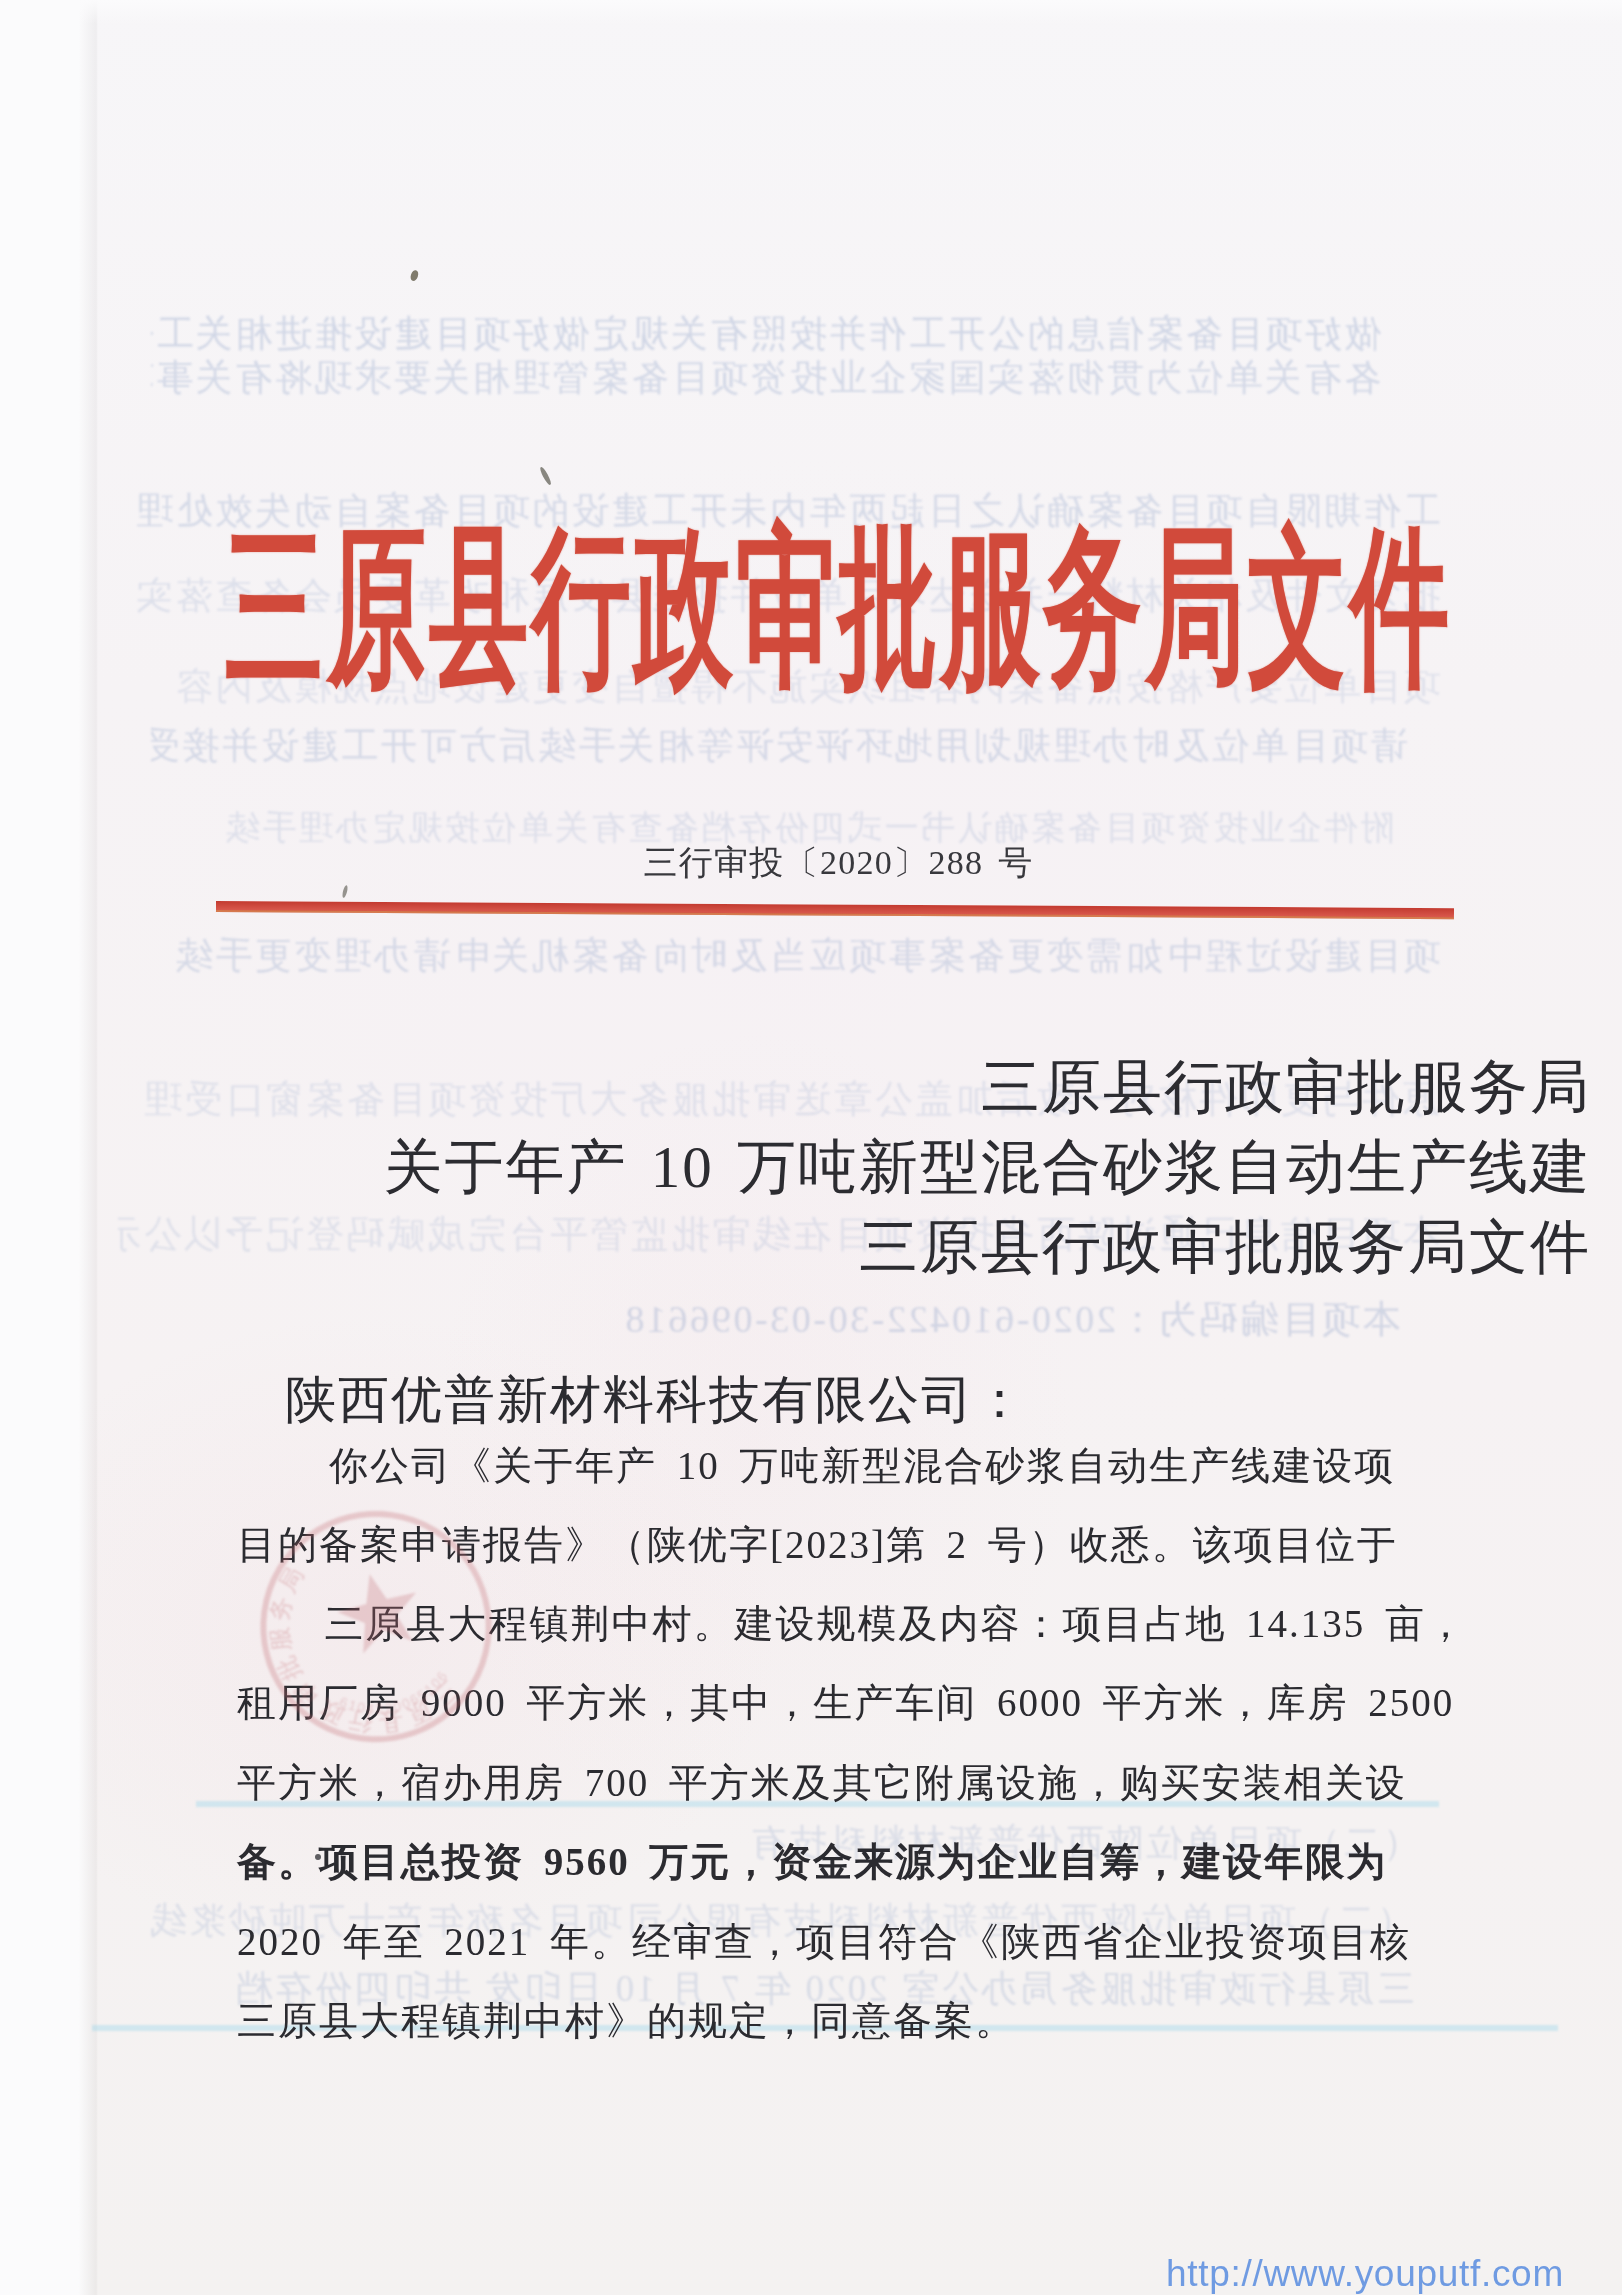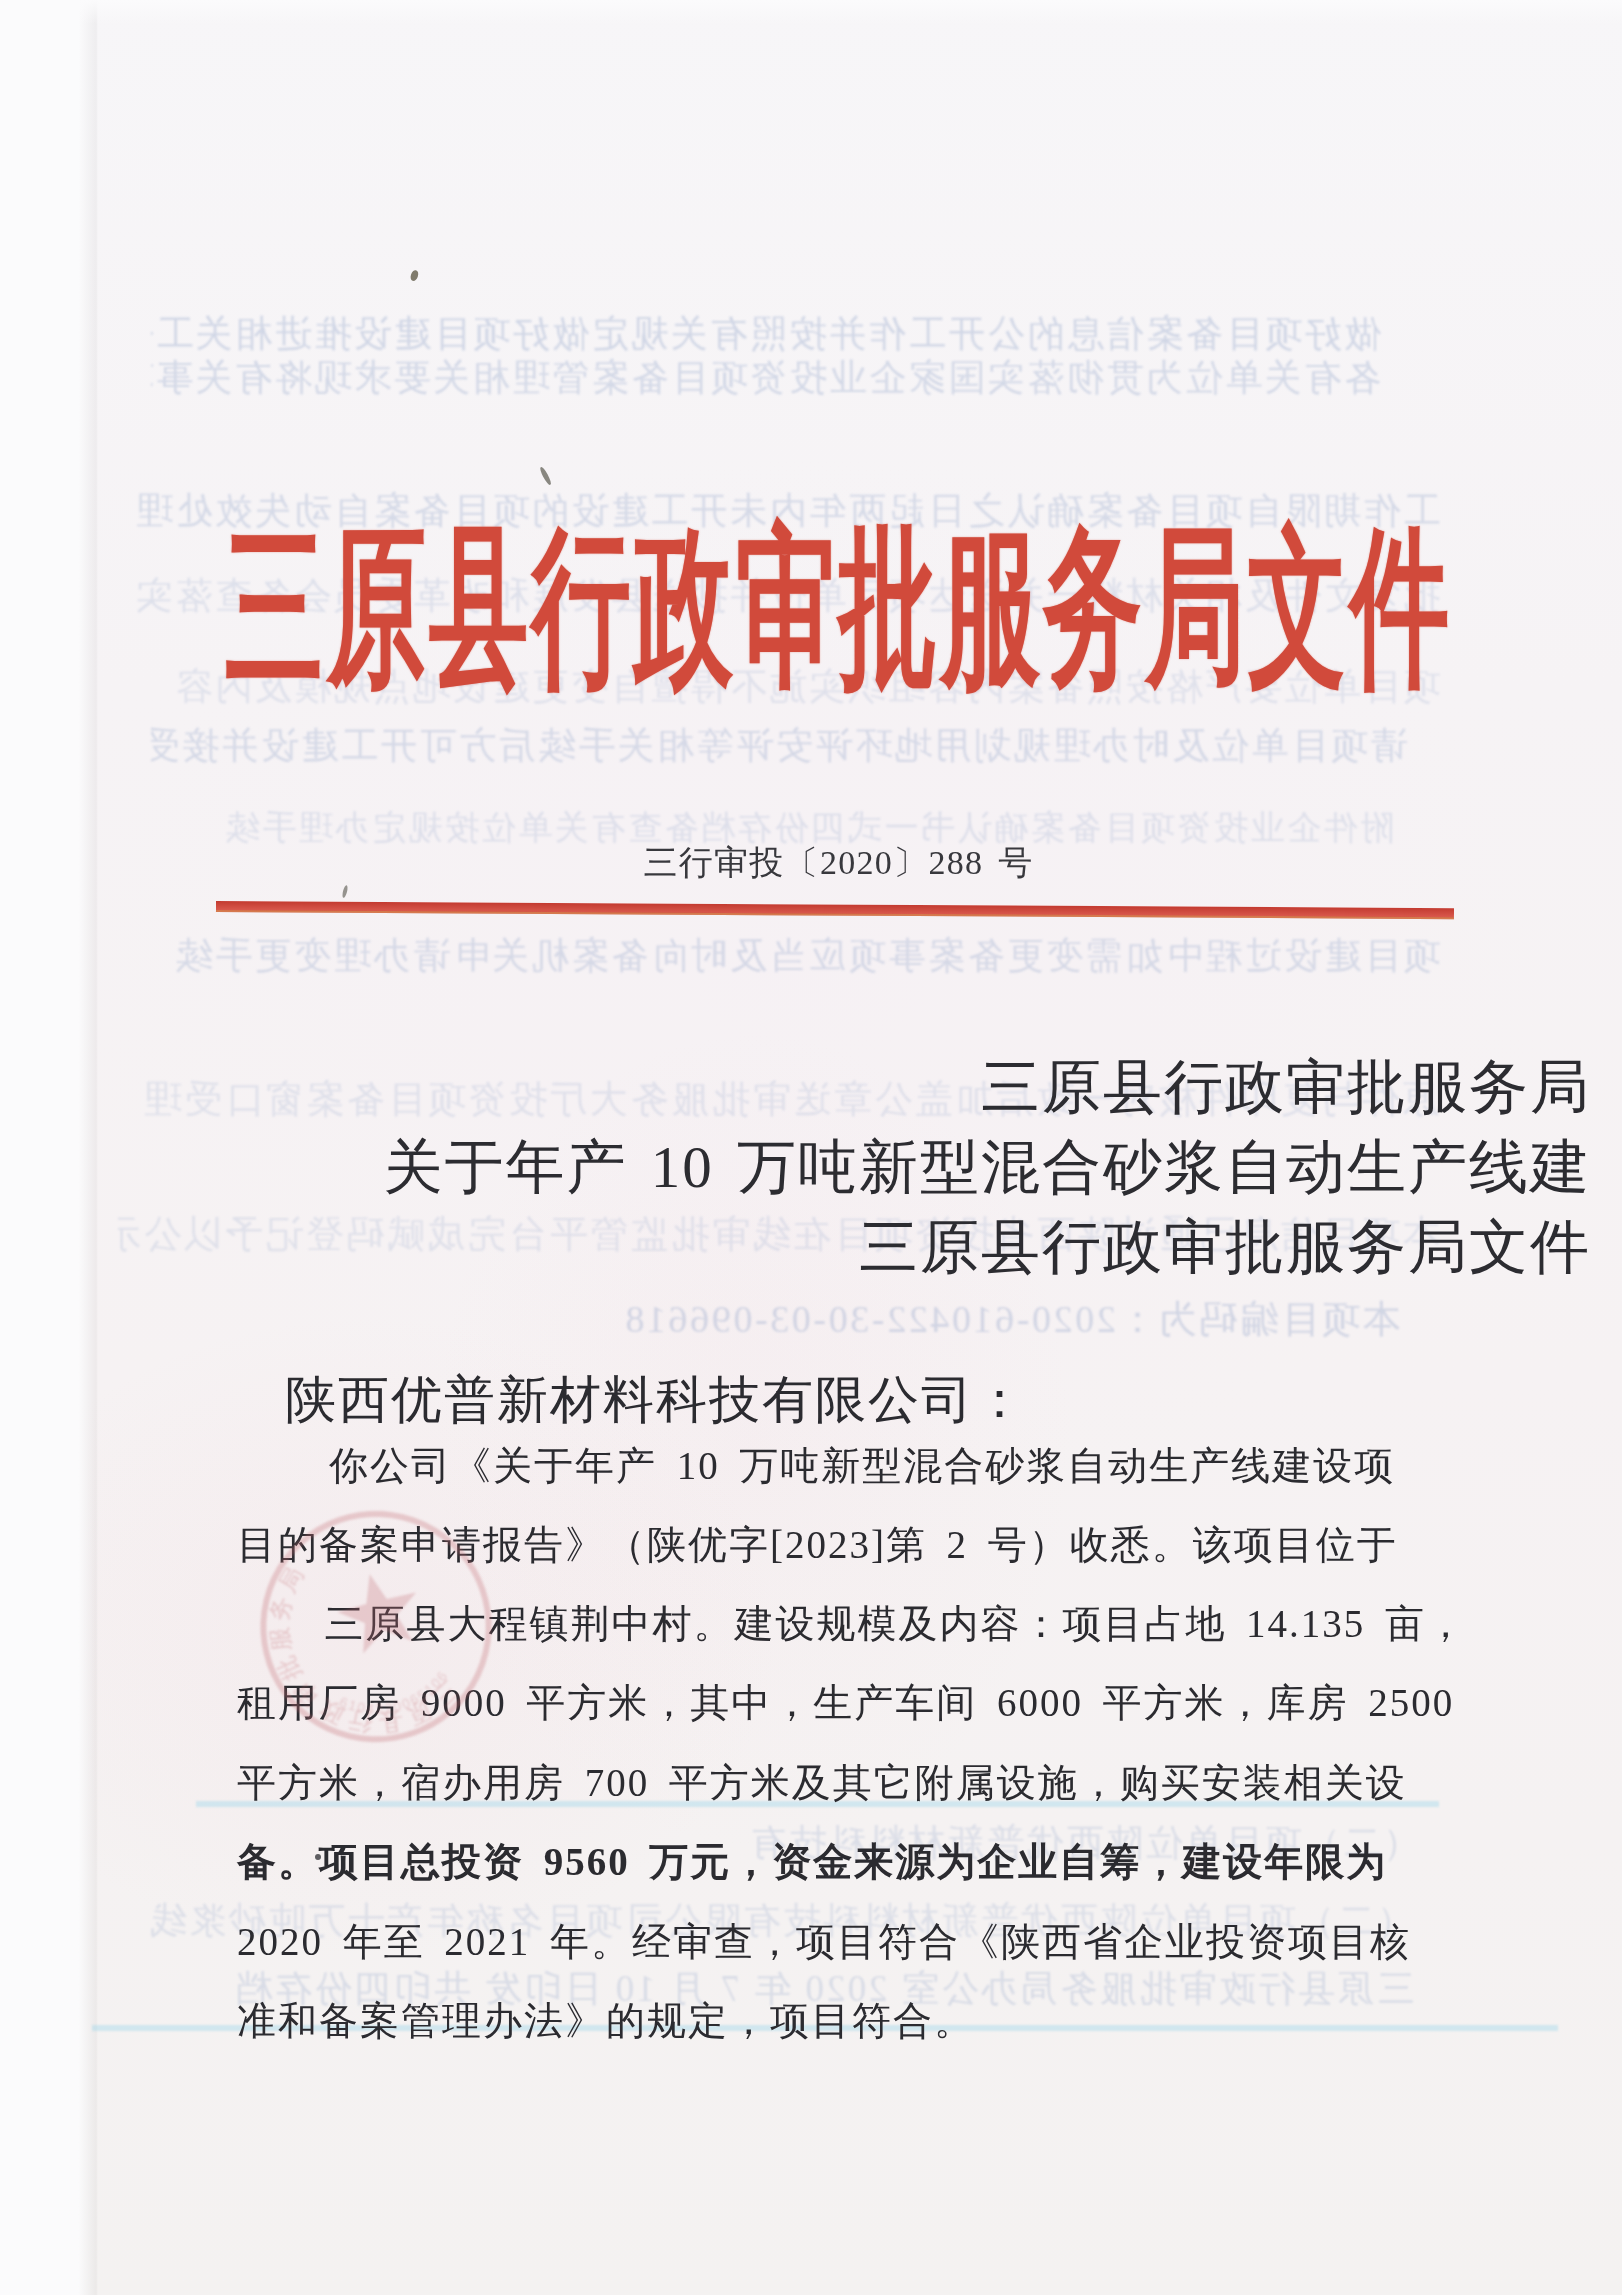--- a/index.html
+++ b/index.html
@@ -129,21 +129,21 @@
 
   <div class="addressee">陕西优普新材料科技有限公司：</div>
 
   <div class="body-line bl0 indent">你公司《关于年产 10 万吨新型混合砂浆自动生产线建设项</div>
   <div class="body-line bl1">目的备案申请报告》（陕优字[2023]第 2 号）收悉。该项目位于</div>
   <div class="body-line bl2">三原县大程镇荆中村。建设规模及内容：项目占地 14.135 亩，</div>
   <div class="body-line bl3">租用厂房 9000 平方米，其中，生产车间 6000 平方米，库房 2500</div>
   <div class="body-line bl4">平方米，宿办用房 700 平方米及其它附属设施，购买安装相关设</div>
   <div class="body-line bl5">备。项目总投资 9560 万元，资金来源为企业自筹，建设年限为</div>
   <div class="body-line bl6">2020 年至 2021 年。经审查，项目符合《陕西省企业投资项目核</div>
-  <div class="body-line bl7">准和备案管理办法》的规定，项目符合。</div>
+  <div class="body-line bl7">三原县大程镇荆中村》的规定，同意备案。</div>
 
   <svg class="stamp" viewBox="0 0 400 400">
     <defs>
       <path id="arcTop" d="M 195 330 A 135 135 0 1 1 196 330" transform="rotate(-90 195 195)"></path>
       <path id="arcBottom" d="M 62 195 A 133 133 0 0 0 328 195"></path>
     </defs>
     <circle cx="195" cy="195" r="172" fill="none" stroke="#c26b73" stroke-width="9" stroke-opacity=".55"></circle>
     <polygon points="205,115 221,158 267,159 230,186 244,230 205,203 166,230 180,186 143,159 189,158" fill="#c26b73" fill-opacity=".5"></polygon>
     <text font-size="37" fill="#c26b73" fill-opacity=".55" letter-spacing="6" font-family="Liberation Serif, DejaVu Serif, serif">
       <textPath href="#arcTop" startOffset="14%">三原县行政审批服务局</textPath>
@@ -151,15 +151,16 @@
     <text font-size="21" fill="#c26b73" fill-opacity=".5" letter-spacing="3" font-family="Liberation Sans, DejaVu Sans, sans-serif">
       <textPath href="#arcBottom" startOffset="28%">6104220065106</textPath>
     </text>
   </svg>
 
   <div class="speck s1"></div>
   <div class="speck s2"></div>
   <div class="speck s3"></div>
   <div class="speck s4"></div>
 
+  <div class="watermark">http://www.youputf.com</div>
 
 </div>
 
 
 </body></html>

